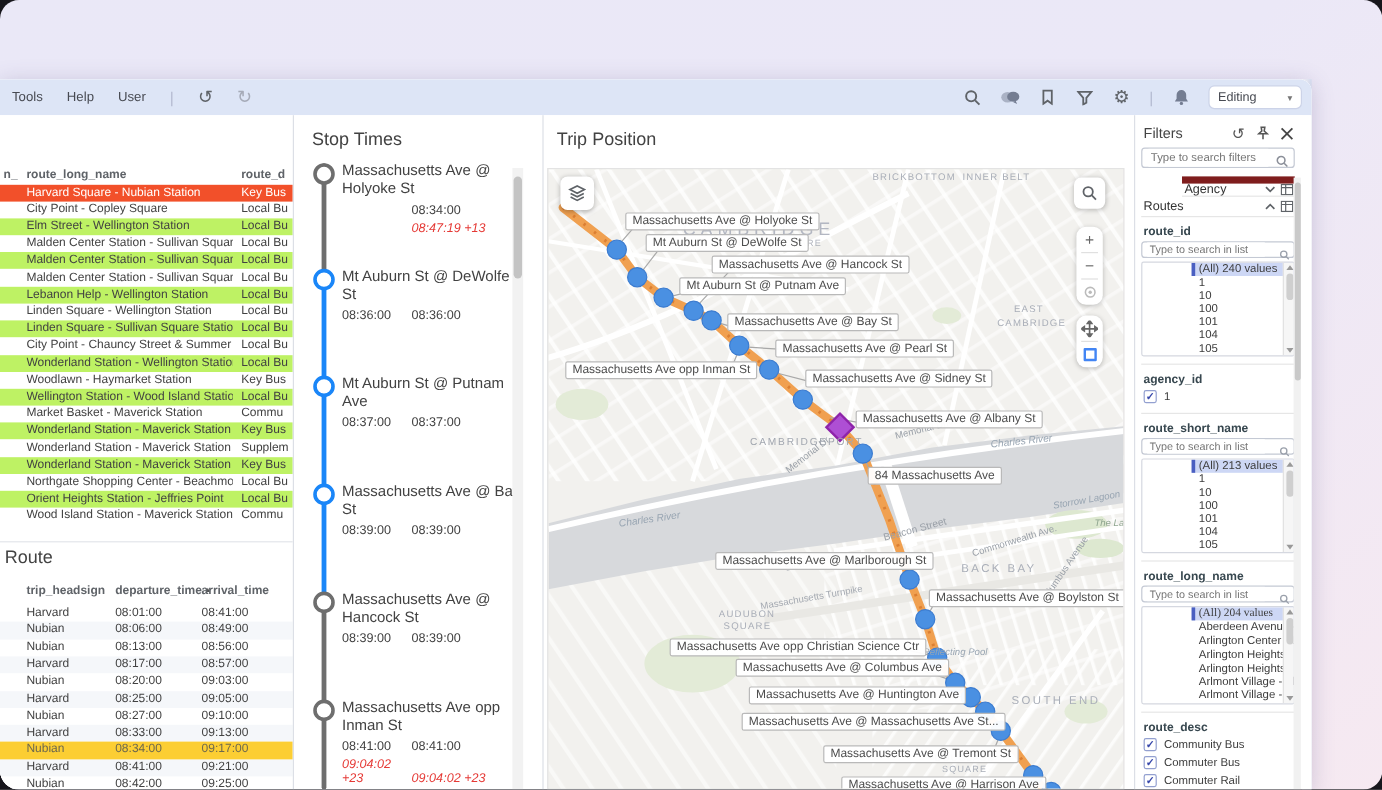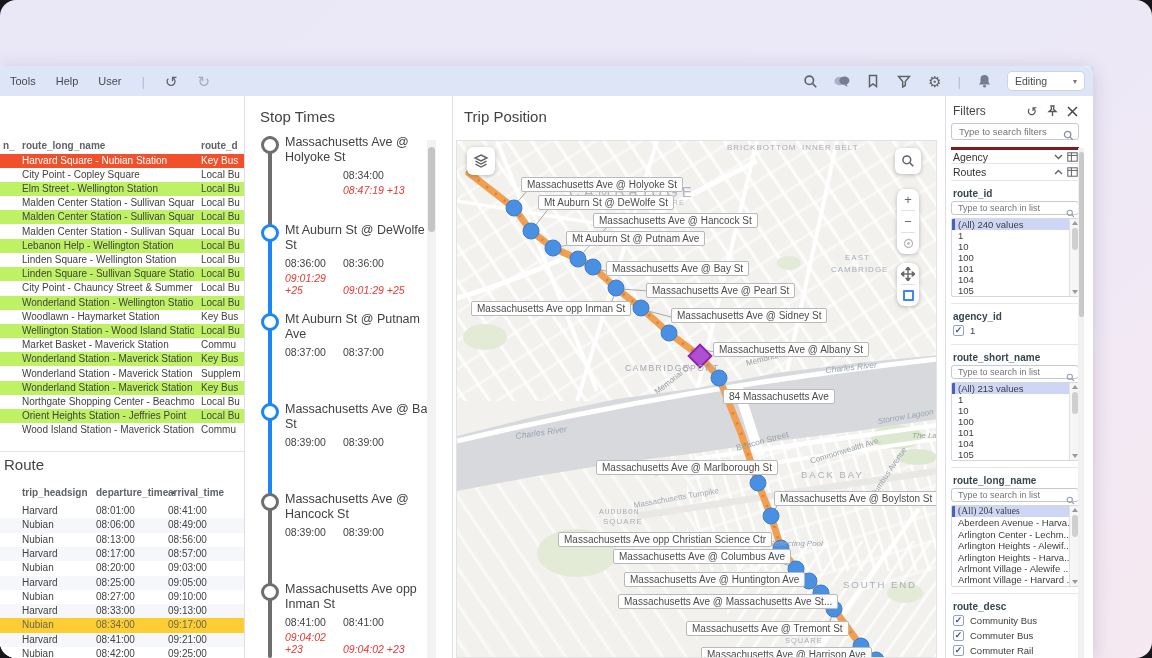--- a/index.html
+++ b/index.html
@@ -80,28 +80,28 @@
   
   .filters{position:absolute;left:945px;top:0;width:140px;bottom:0;background:#fff;border-left:1px solid #dcdfe6;overflow:hidden;}
   .f-inner{position:absolute;left:5px;top:6px;width:128px;}
   .f-head{display:flex;align-items:center;height:18px;}
   .f-title{font-size:12px;color:#444;flex:1;padding-left:2px;}
   .f-hicon{width:14px;height:14px;display:flex;align-items:center;justify-content:center;color:#555;margin-left:6px;}
   .f-search{position:relative;margin-top:3px;height:17px;border:1px solid #c4c9d4;border-radius:3px;background:#fff;}
   .f-search input{position:absolute;left:5px;top:0;width:100px;height:15px;border:0;outline:0;font-size:9.5px;color:#444;font-family:"Liberation Sans",sans-serif;}
   .f-search .mag{position:absolute;right:4px;top:3px;color:#8b8f99;}
   .f-acc{display:flex;align-items:center;height:17px;border-bottom:1px solid #e6e6e6;font-size:10.5px;color:#333;}
-  .f-acc:first-of-type{margin-top:7px;border-top:3px solid #7f1d1d;}
+  .f-acc:first-of-type{margin-top:7px;border-top:6px solid #7f1d1d;margin-left:34px;}
   .f-acc .lbl{flex:1;padding-left:2px;}
   .f-acc .aicon{width:14px;display:flex;justify-content:center;color:#5f6368;}
   .f-sec-label{margin-top:7px;font-size:10px;font-weight:700;color:#37474f;padding-left:2px;height:12px;}
   .f-input{position:relative;margin-top:1px;height:14px;border:1px solid #c4c9d4;border-radius:3px;}
   .f-input input{position:absolute;left:4px;top:0;width:98px;height:12px;border:0;outline:0;font-size:9px;color:#444;font-family:"Liberation Sans",sans-serif;}
   .f-input .mag{position:absolute;right:3px;top:2px;color:#9aa0ab;}
-  .f-list{position:relative;margin-top:3px;border:1px solid #d5d8e0;border-radius:2px;background:#fff;overflow:hidden;}
+  .f-list{position:relative;margin-top:3px;border:1px solid #d5d8e0;border-radius:2px;background:#fff;overflow:hidden;padding-left:41px;}
   .f-row{height:11px;line-height:11px;font-size:9.5px;color:#3d3d3d;padding-left:6px;white-space:nowrap;overflow:hidden;}
   .f-row.all{background:#cdd7f5;border-left:3px solid #4a5fc1;padding-left:3px;}
   .f-lscroll{position:absolute;right:0;top:0;bottom:0;width:9px;background:#f6f6f6;border-left:1px solid #e2e2e2;}
   .f-lthumb{position:absolute;left:1.5px;width:6px;background:#cfcfcf;border-radius:3px;}
   .tri-up{position:absolute;left:1.5px;top:2px;width:0;height:0;border-left:3px solid transparent;border-right:3px solid transparent;border-bottom:4px solid #999;}
   .tri-dn{position:absolute;left:1.5px;bottom:2px;width:0;height:0;border-left:3px solid transparent;border-right:3px solid transparent;border-top:4px solid #999;}
   .f-div{margin-top:6px;height:1px;background:#e6e6e6;}
   .f-check{display:flex;align-items:center;height:15px;font-size:9.5px;color:#3d3d3d;gap:6px;padding-left:2px;}
   .cbx{width:11px;height:11px;border:1px solid #93a0d0;border-radius:2px;color:#3949ab;font-size:9px;line-height:9px;
     display:flex;align-items:center;justify-content:center;font-weight:bold;background:#fff;}
@@ -329,21 +329,20 @@
             <div class="st-circle" style="top: 40px;"></div>
             <div class="st-block" style="top: 39px;">
               <div class="st-name">Massachusetts Ave @ Holyoke St</div>
               <div class="st-times"><span class="dep"></span><span class="arr">08:34:00</span></div>
               <div class="st-rt"><span class="dep"></span><span class="arr">08:47:19 +13</span></div>
             </div>
             <div class="st-circle blue" style="top: 128px;"></div>
             <div class="st-block" style="top: 127px;">
               <div class="st-name">Mt Auburn St @ DeWolfe St</div>
               <div class="st-times"><span class="dep">08:36:00</span><span class="arr">08:36:00</span></div>
-              <div class="st-rt"><span class="dep">09:01:29 +25</span><span class="arr">09:01:29 +25</span></div>
             </div>
             <div class="st-circle blue" style="top: 217px;"></div>
             <div class="st-block" style="top: 216px;">
               <div class="st-name">Mt Auburn St @ Putnam Ave</div>
               <div class="st-times"><span class="dep">08:37:00</span><span class="arr">08:37:00</span></div>
             </div>
             <div class="st-circle blue" style="top: 307px;"></div>
             <div class="st-block" style="top: 306px;">
               <div class="st-name">Massachusetts Ave @ Bay St</div>
               <div class="st-times"><span class="dep">08:39:00</span><span class="arr">08:39:00</span></div>
@@ -473,21 +472,21 @@
               <div class="place-label" style="left: 368px; top: 224px; font-size: 8.5px; color: rgb(152, 165, 178); font-style: italic; transform: rotate(-6deg);">Charles River</div>
               <div class="place-label" style="left: 288px; top: 218px; font-size: 8px; color: rgb(154, 160, 168); transform: rotate(-14deg);">Memorial Drive</div>
               <div class="place-label" style="left: 196px; top: 248px; font-size: 8px; color: rgb(154, 160, 168); transform: rotate(-38deg);">Memorial Dr</div>
               <div class="place-label" style="left: 420px; top: 276px; font-size: 8px; color: rgb(152, 165, 178); font-style: italic; transform: rotate(-10deg);">Storrow Lagoon</div>
               <div class="place-label" style="left: 455px; top: 290px; font-size: 8px; color: rgb(143, 165, 143); font-style: italic;">The Lago</div>
               <div class="place-label" style="left: 278px; top: 302px; font-size: 8.5px; color: rgb(154, 160, 168); transform: rotate(-15deg);">Beacon Street</div>
               <div class="place-label" style="left: 352px; top: 316px; font-size: 8px; color: rgb(154, 160, 168); transform: rotate(-17deg);">Commonwealth Ave.</div>
               <div class="place-label" style="left: 344px; top: 328px; font-size: 9.5px; color: rgb(169, 174, 184); letter-spacing: 2px;">BACK BAY</div>
               <div class="place-label" style="left: 196px; top: 328px; font-size: 8px; color: rgb(154, 160, 168); transform: rotate(-13deg);">Storrow Dr</div>
               <div class="place-label" style="left: 176px; top: 360px; font-size: 8px; color: rgb(165, 170, 178); transform: rotate(-10deg);">Massachusetts Turnpike</div>
-              <div class="place-label" style="left: 142px; top: 366px; font-size: 8px; color: rgb(169, 174, 184); letter-spacing: 1px; font-family: Liberation Mono, monospace;">AUDUBON</div>
+              <div class="place-label" style="left: 142px; top: 366px; font-size: 8px; color: rgb(169, 174, 184); letter-spacing: 1px;">AUDUBON</div>
               <div class="place-label" style="left: 146px; top: 376px; font-size: 8px; color: rgb(169, 174, 184); letter-spacing: 1px;">SQUARE</div>
               <div class="place-label" style="left: 312px; top: 398px; font-size: 8px; color: rgb(152, 165, 178); font-style: italic;">Reflecting Pool</div>
               <div class="place-label" style="left: 408px; top: 358px; font-size: 8px; color: rgb(154, 160, 168); transform: rotate(-56deg);">Columbus Avenue</div>
               <div class="place-label" style="left: 386px; top: 438px; font-size: 9.5px; color: rgb(169, 174, 184); letter-spacing: 2px;">SOUTH END</div>
               <div class="place-label" style="left: 322px; top: 486px; font-size: 7.5px; color: rgb(169, 174, 184); letter-spacing: 1px;">DOUGLASS</div>
               <div class="place-label" style="left: 328px; top: 495px; font-size: 7.5px; color: rgb(169, 174, 184); letter-spacing: 1px;">SQUARE</div>
             </div>
           <div id="map-labels">
               <div class="map-label" style="left: 64px; top: 36px;">Massachusetts Ave @ Holyoke St</div>
               <div class="map-label" style="left: 81px; top: 54px;">Mt Auburn St @ DeWolfe St</div>

